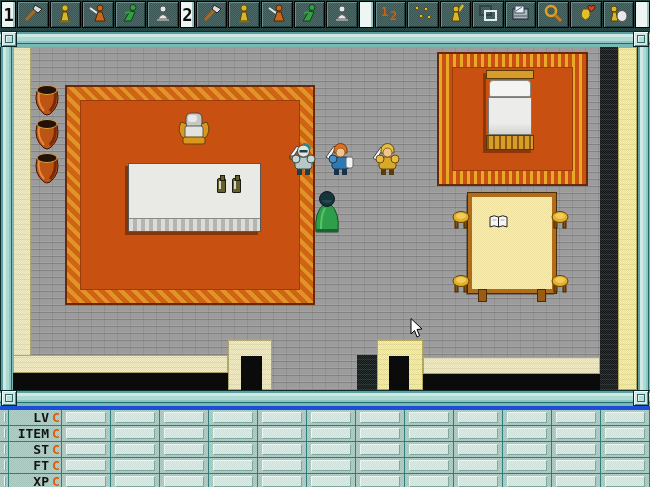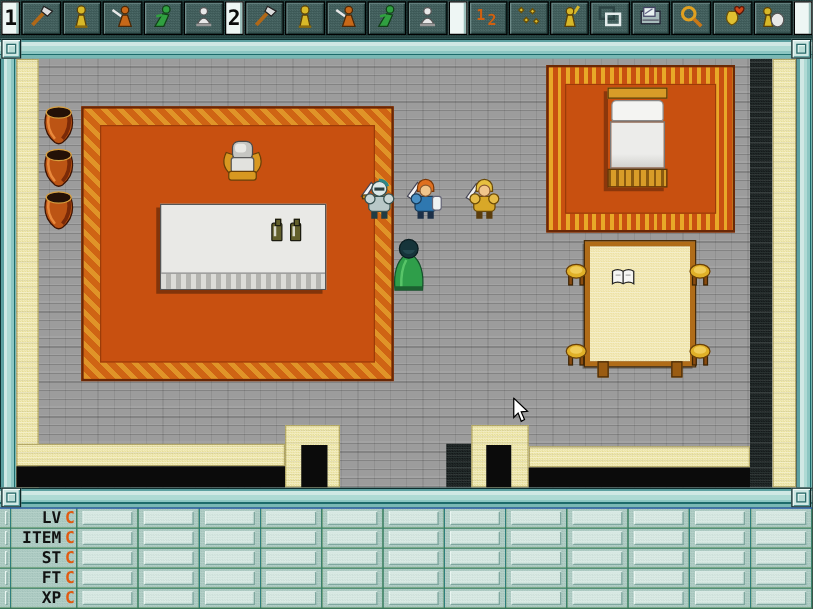--- a/index.html
+++ b/index.html
@@ -77,21 +77,21 @@
 
   
   .btable{background:repeating-conic-gradient(#ecdf9e 0% 25%,#f5eec8 0% 50%) 0 0/2px 2px;
     border:4px solid #b06c18;outline:1px solid #4a2c08;box-sizing:border-box;
     box-shadow:-2px 2px 0 rgba(0,0,0,.3);}
   .btable .leg{position:absolute;bottom:-13px;width:9px;height:13px;background:#9a5c12;
     border:1px solid #4a2c08;box-sizing:border-box;}
 
   
   .status{position:absolute;left:0;top:406px;width:650px;height:81px;background:#4d7c0f;
-    border-top:1px solid #1d4ed8;box-sizing:border-box;display:flex;flex-direction:column;}
+    border-top:4px solid #1d4ed8;box-sizing:border-box;display:flex;flex-direction:column;}
   .srow{flex:1;display:flex;border-bottom:1px solid #2e7e7e;box-sizing:border-box;}
   .scell{position:relative;border-right:1px solid #2e7e7e;box-sizing:border-box;
     background:repeating-conic-gradient(#a3c2ba 0% 25%,#b4d0c8 0% 50%) 0 0/2px 2px;}
   .scell.inset::after{content:"";position:absolute;left:4px;right:4px;top:2px;bottom:2px;
     background:repeating-conic-gradient(#ccdfd9 0% 25%,#dcece6 0% 50%) 0 0/2px 2px;
     border:1px solid;border-color:#eaf6f2 #7ea69e #7ea69e #eaf6f2;}
   .scell.narrow{flex:0 0 9px;}
   .scell.label{flex:0 0 53px;display:flex;align-items:center;justify-content:flex-end;
     padding-right:1px;font:bold 13px "DejaVu Sans Mono","Liberation Mono",monospace;color:#121212;}
   .scell.label .val{color:#e05a10;margin-left:3px;width:8px;}

